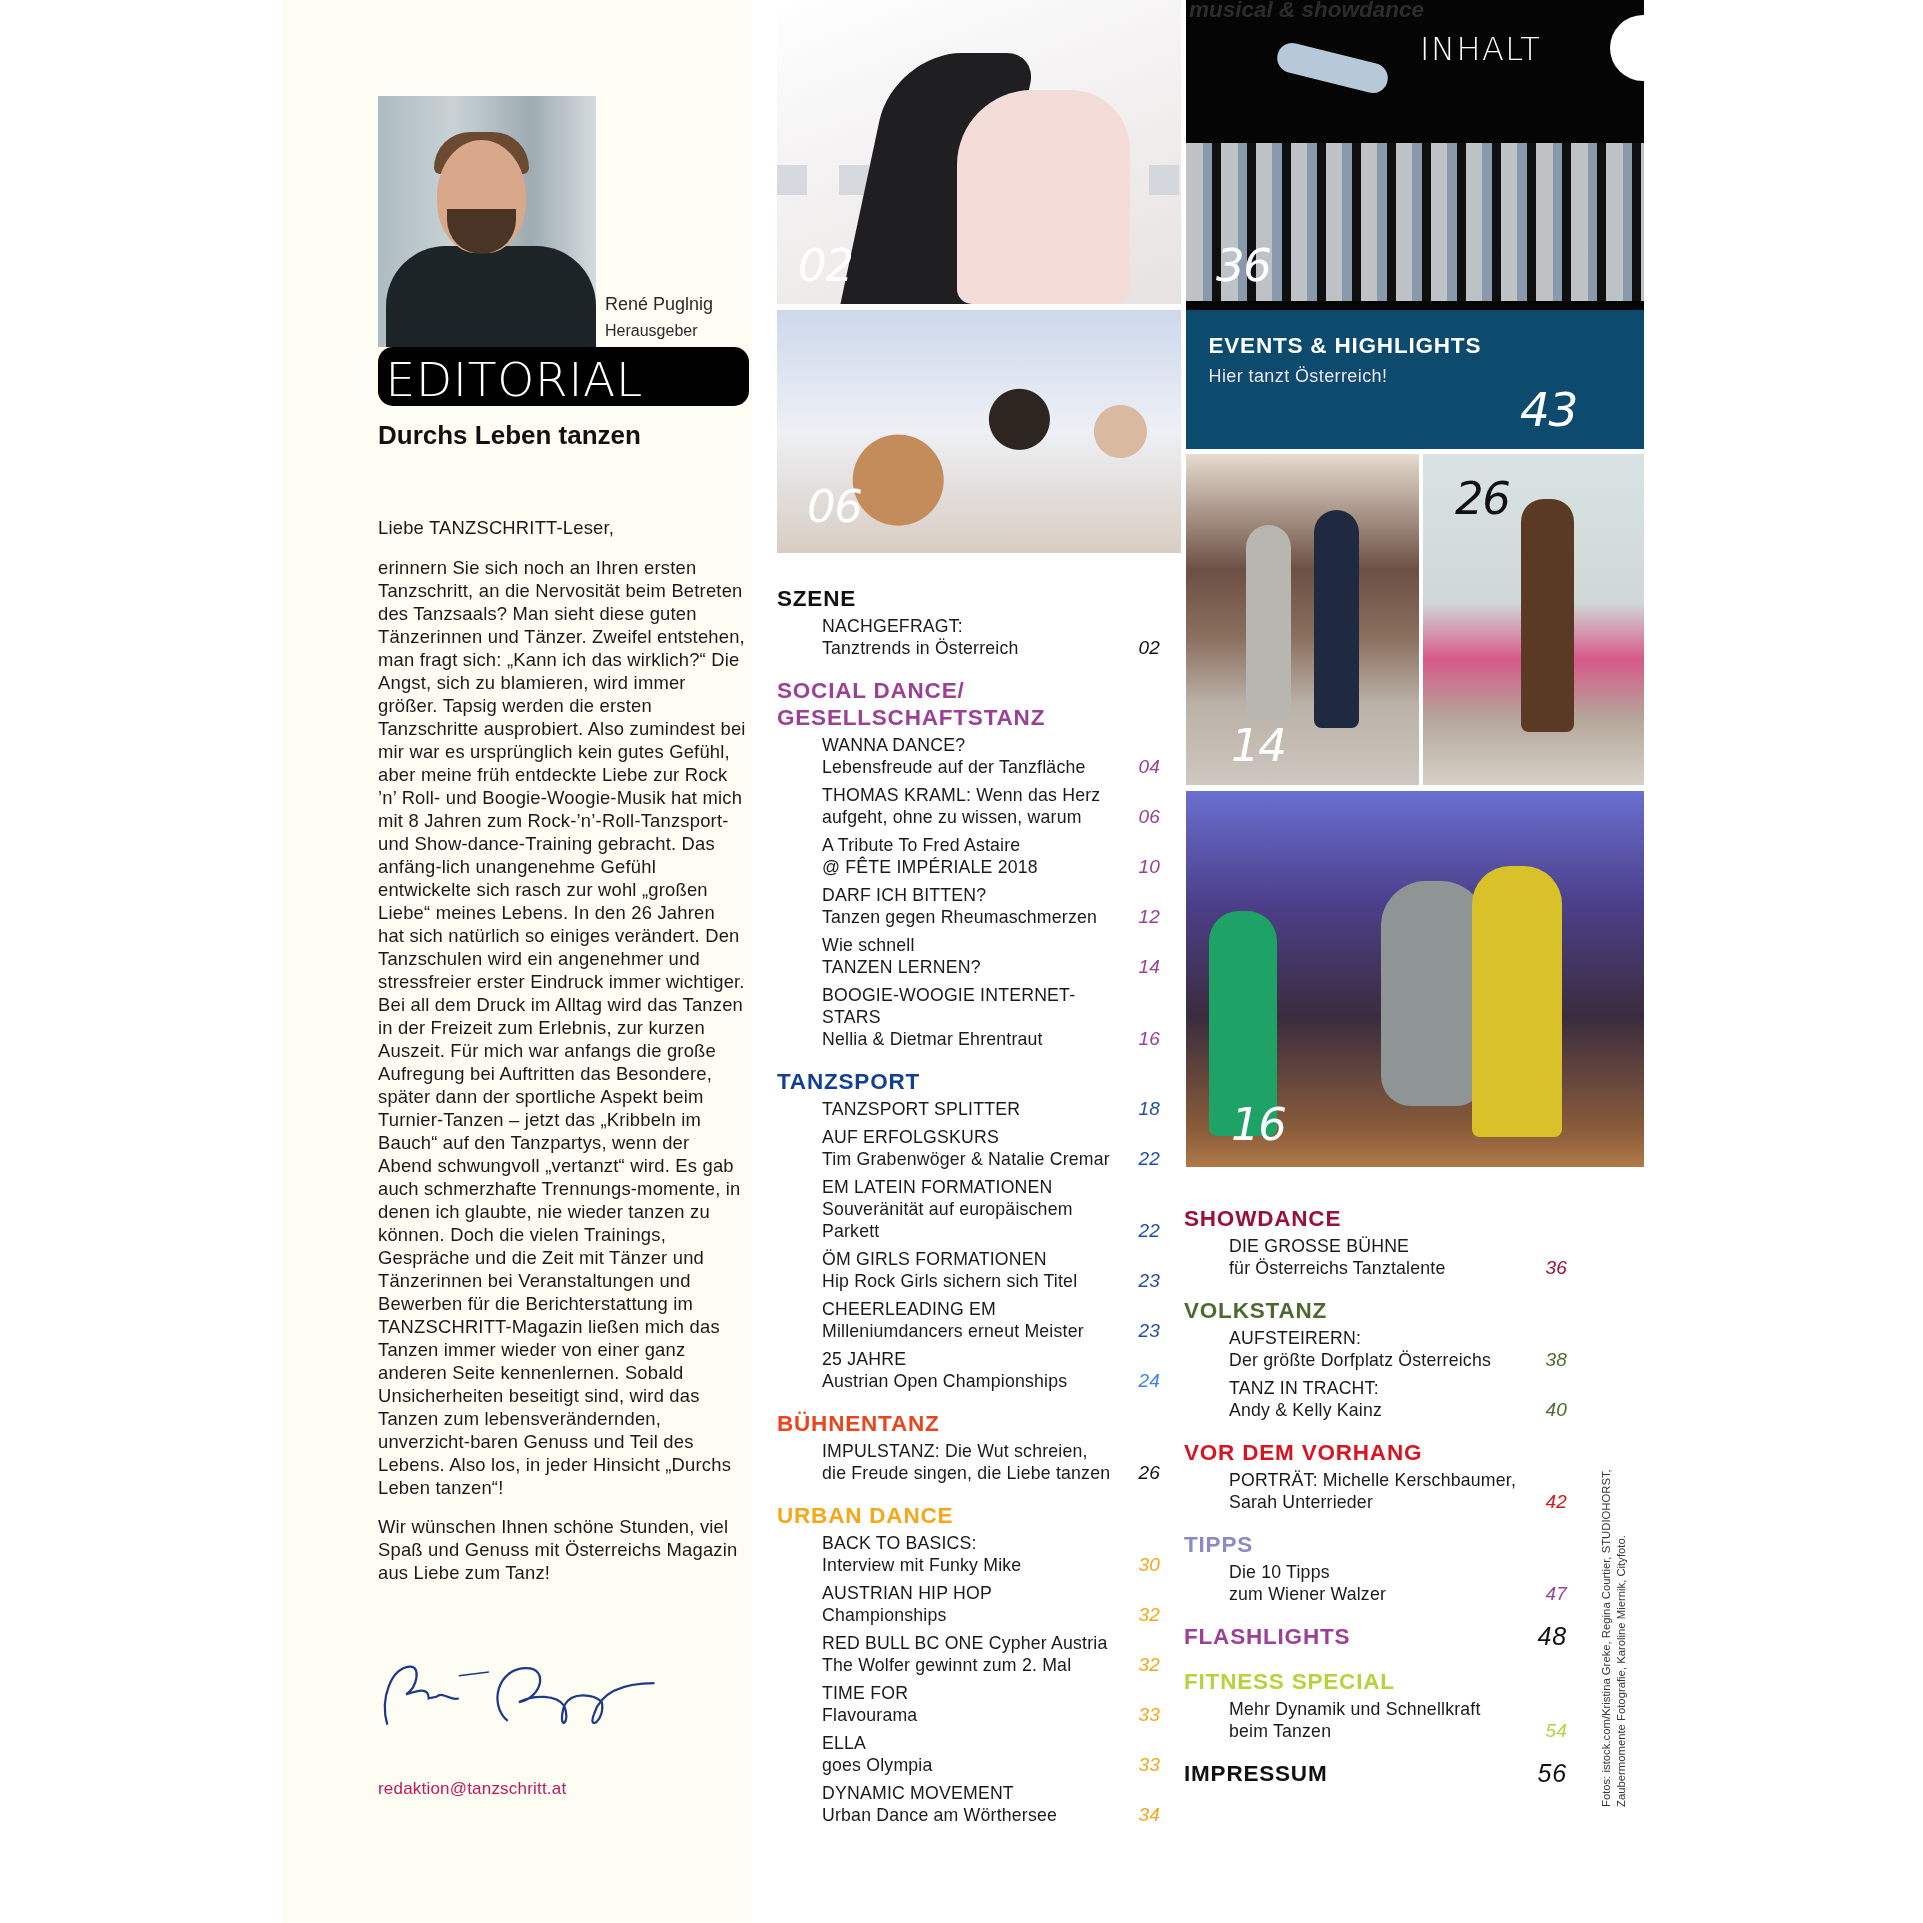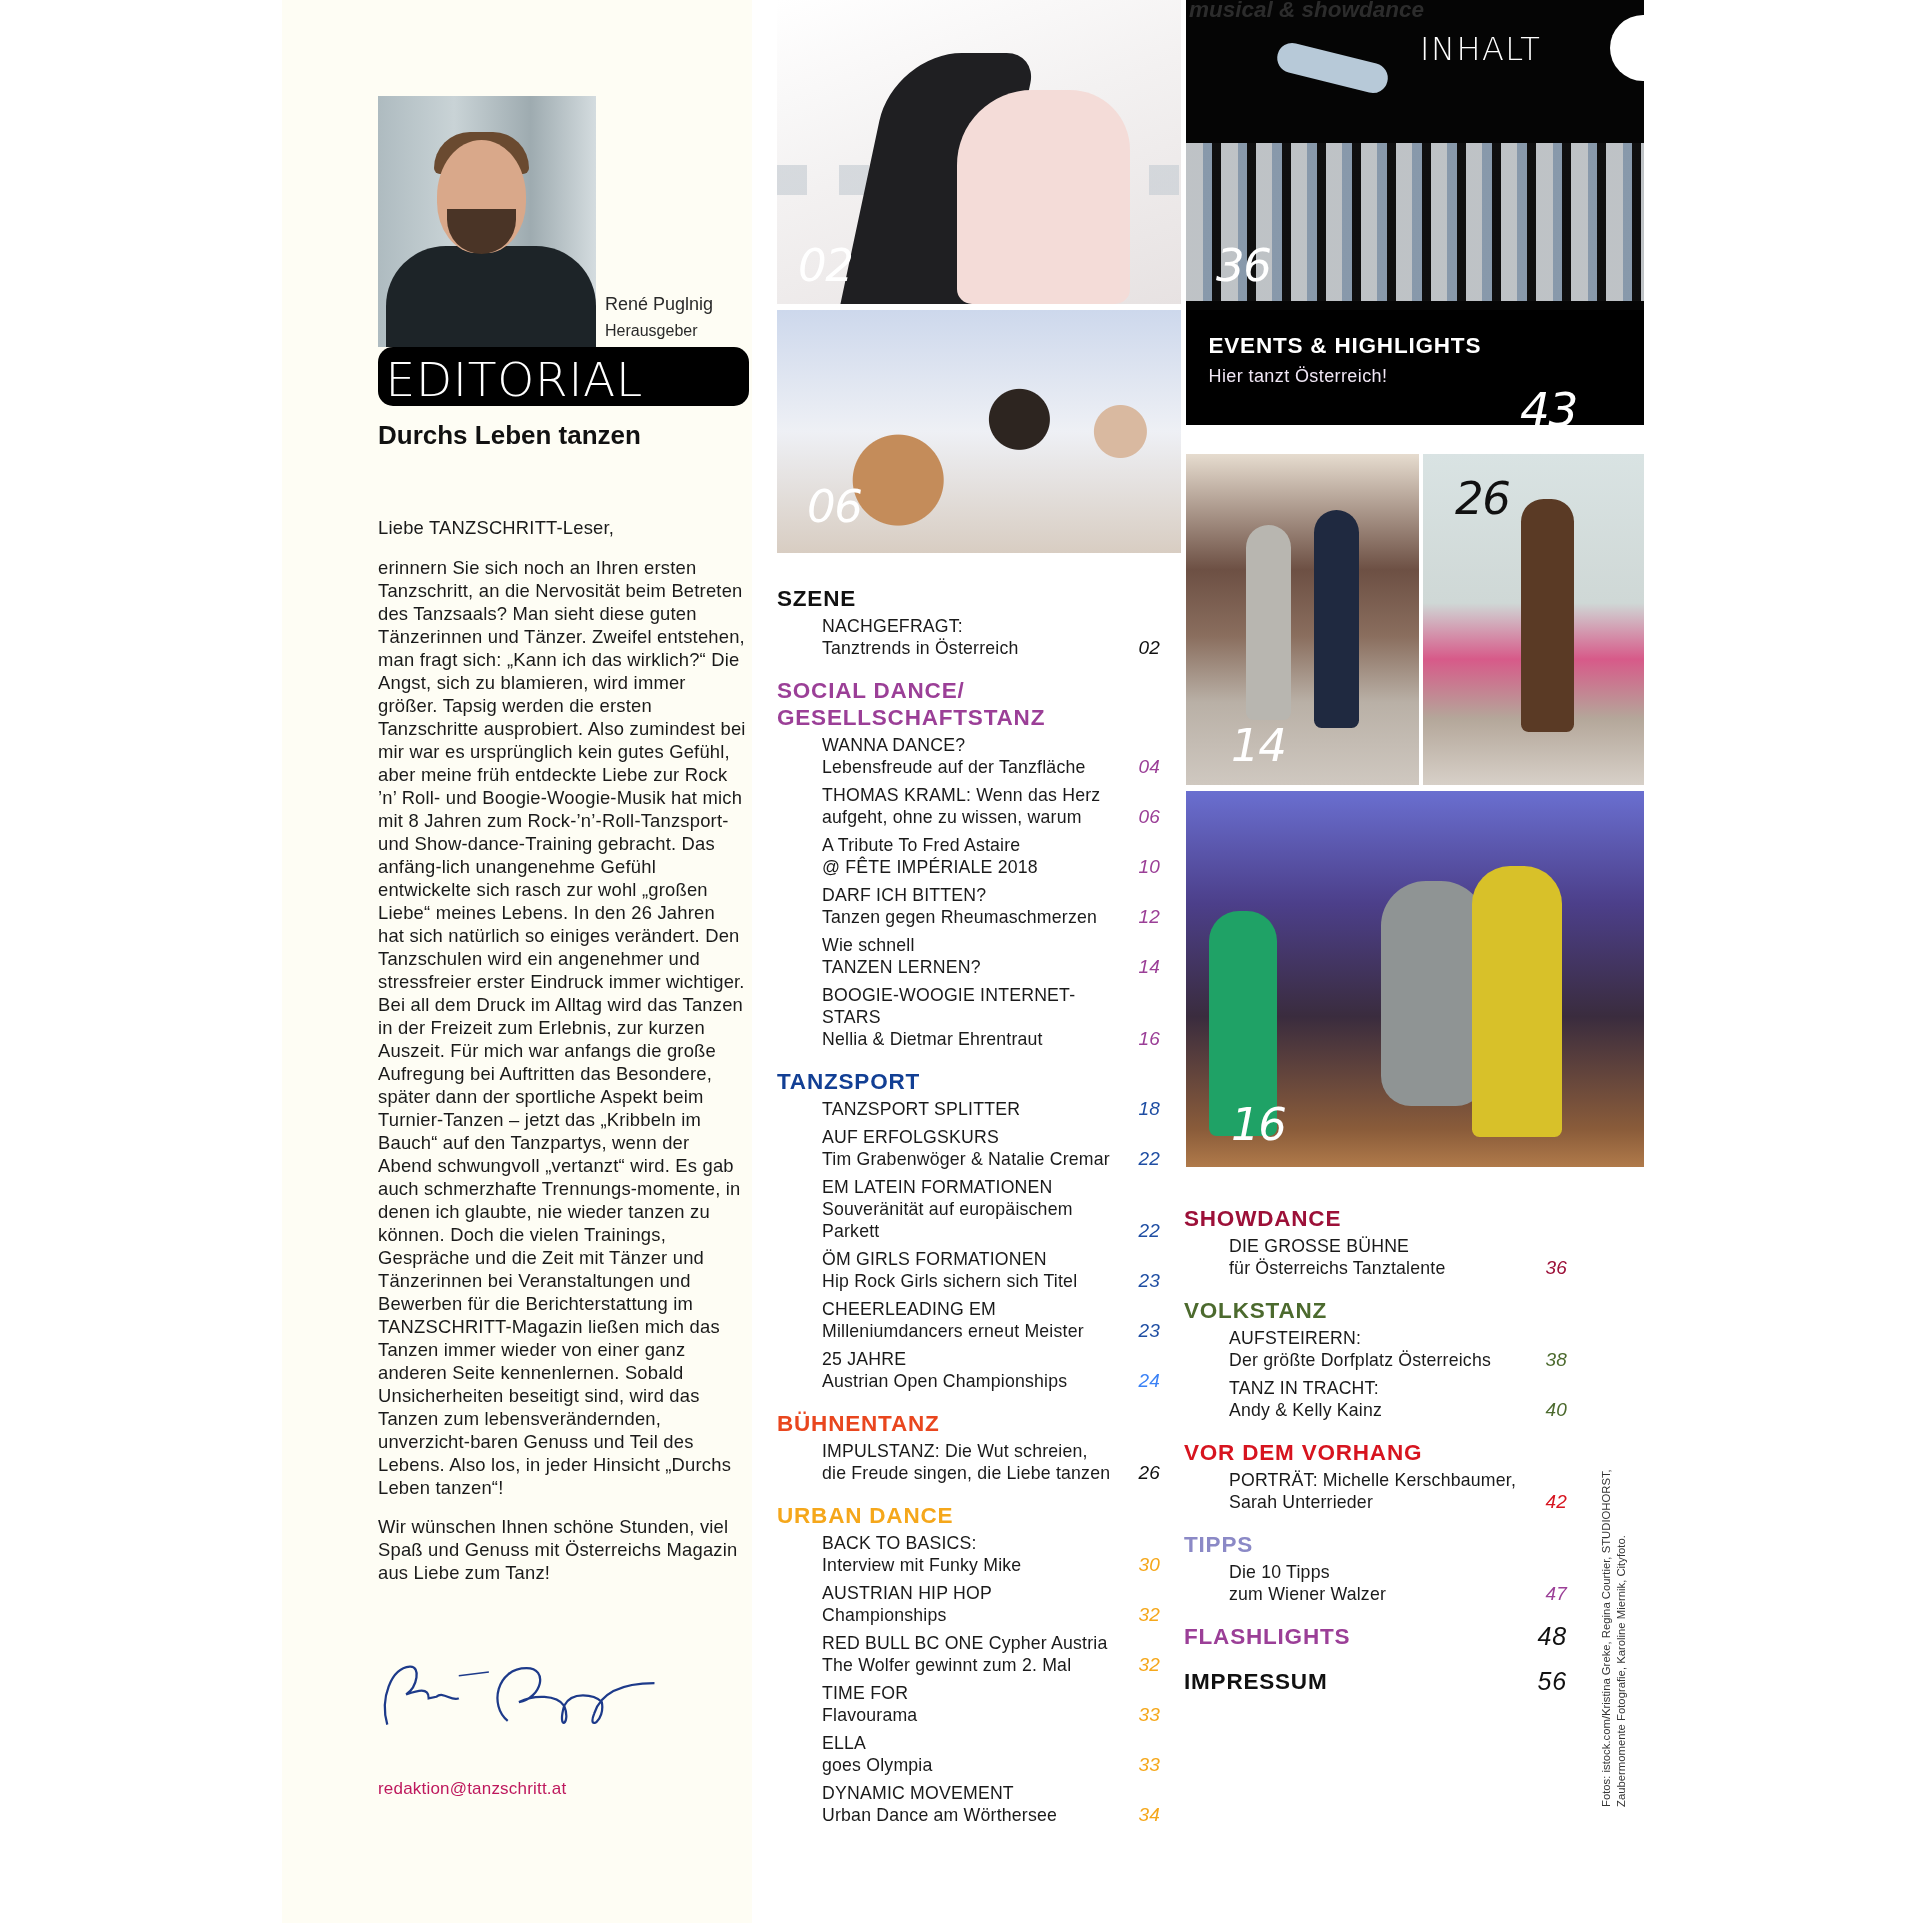--- a/index.html
+++ b/index.html
@@ -37,21 +37,21 @@
 
   .ph-06 { left: 777px; top: 310px; width: 404px; height: 243px; background: radial-gradient(circle at 30% 70%, #c48c5a 0 45px, transparent 46px), radial-gradient(circle at 60% 45%, #2d2520 0 30px, transparent 31px), radial-gradient(circle at 85% 50%, #d9b9a0 0 26px, transparent 27px), linear-gradient(180deg, #cdd8ec 0%, #eef0f5 50%, #d8cdc2 100%); }
 
   .ph-36 { left: 1186px; top: 0; width: 458px; height: 328px; background: #050505; }
   .ph-36 .brand { position: absolute; left: 3px; top: -3px; font-size: 22.5px; font-style: italic; font-weight: bold; color: #2c2c2c; }
   .ph-36 .crowd { position: absolute; left: 0; top: 143px; width: 458px; height: 158px; background: repeating-linear-gradient(90deg, #dfe4e8 0 16.5px, #9fb3c8 16.5px 25.6px, #111 25.6px 35px); opacity: .85; }
   .ph-36 .jumper { position: absolute; left: 90px; top: 53px; width: 113px; height: 30px; background: #b7c9d8; border-radius: 15px; transform: rotate(14deg); }
   .ph-36 .inhalt { position: absolute; left: 234px; top: 30px; font-size: 32px; font-weight: 300; color: #fff; letter-spacing: 1.5px; font-family: "DejaVu Sans", sans-serif; }
   .tab-notch { position: absolute; left: 1610px; top: 15px; width: 68px; height: 66px; border-radius: 33px 0 0 33px; background: #fff; }
 
-  .events-box { position: absolute; left: 1186px; top: 310px; width: 458px; height: 115px; background: #000000; }
+  .events-box { position: absolute; left: 1186px; top: 310px; width: 458px; height: 139px; background: #0c4a6e; }
   .events-box .t { position: absolute; left: 22.5px; top: 22.5px; font-size: 22.5px; font-weight: bold; color: #fff; letter-spacing: 0.8px; }
   .events-box .s { position: absolute; left: 22.5px; top: 56px; font-size: 18px; color: #f0e6f4; letter-spacing: 0.4px; }
   .events-box .n { position: absolute; left: 334px; top: 72px; font-size: 47px; font-style: italic; font-weight: 300; color: #fff; font-family: "DejaVu Sans", sans-serif; letter-spacing: -1.5px; }
 
   .ph-14 { left: 1186px; top: 454px; width: 233px; height: 331px; background: linear-gradient(180deg, #e6dccf 0%, #6d5044 35%, #8a6e5e 55%, #b9b0a6 75%, #cfc8c0 100%); }
   .ph-14 .p1 { position: absolute; left: 60px; top: 71px; width: 45px; height: 195px; background: #b8b6b0; border-radius: 22.5px 22.5px 7.5px 7.5px; }
   .ph-14 .p2 { position: absolute; left: 128px; top: 56px; width: 45px; height: 218px; background: #1f2940; border-radius: 22.5px 22.5px 7.5px 7.5px; }
   .ph-26 { left: 1423px; top: 454px; width: 221px; height: 331px; background: linear-gradient(180deg, #d9e3e3 0%, #cfd8d6 45%, #d75a89 62%, #b4a79a 80%, #d7d0c8 100%); }
   .ph-26 .p1 { position: absolute; left: 98px; top: 45px; width: 53px; height: 233px; background: #5a3a25; border-radius: 22.5px 22.5px 7.5px 7.5px; }
   .ph-26 .num { color: #111; }
@@ -326,20 +326,30 @@
         <span class="pg" style="color: rgb(155, 63, 151);">47</span>
       </div>
     </div>
     <div class="sec">
       <div class="sec-h" style="color: rgb(155, 63, 151);">
         <span style="white-space: pre-line;">FLASHLIGHTS</span>
         <span class="pg">48</span>
       </div>
     </div>
     <div class="sec">
+      <div class="sec-h" style="color: rgb(183, 210, 60);">
+        <span style="white-space: pre-line;">FITNESS SPECIAL</span>
+      </div>
+      <div class="entry">
+        <span class="txt">Mehr Dynamik und Schnellkraft
+beim Tanzen</span>
+        <span class="pg" style="color: rgb(183, 210, 60);">54</span>
+      </div>
+    </div>
+    <div class="sec">
       <div class="sec-h" style="color: rgb(17, 17, 17);">
         <span style="white-space: pre-line;">IMPRESSUM</span>
         <span class="pg">56</span>
       </div>
     </div>
   </div>
 
 <div class="credits">Fotos: istock.com/Kristina Greke, Regina Courtier, STUDIOHORST,
 Zaubermomente Fotografie, Karoline Miernik, Cityfoto.</div>
 

